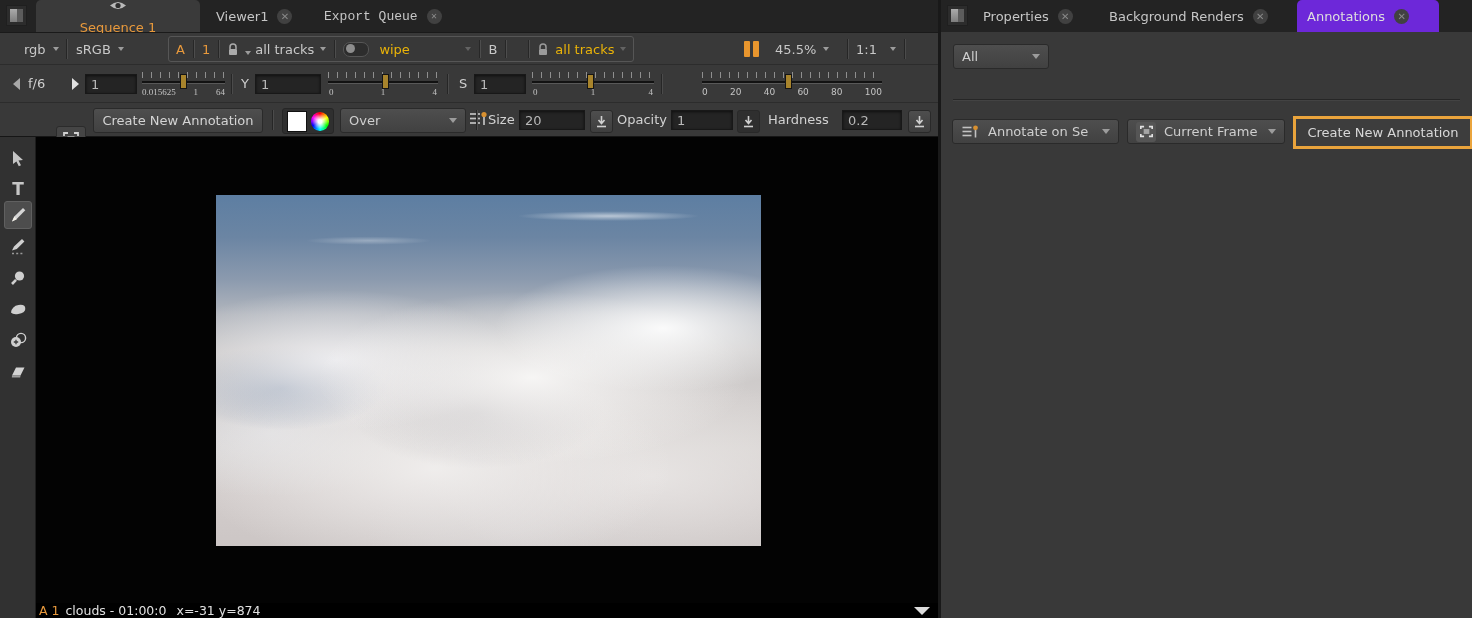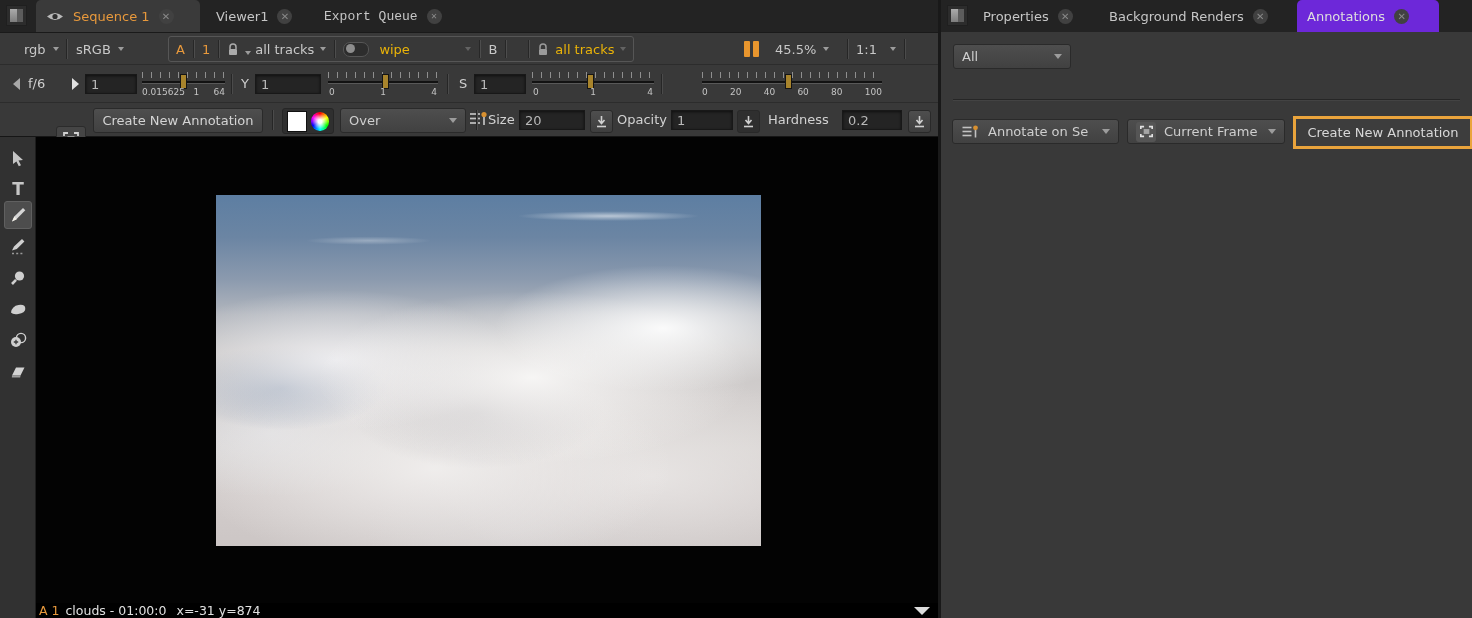--- a/index.html
+++ b/index.html
@@ -11,21 +11,21 @@
   #tabbar-left{left:0;width:940px;}
   #tabbar-right{left:941px;width:531px;}
   .pane-icon{position:absolute;top:5px;left:6px;width:21px;height:21px;background:#2c2c2c;
              border:1px solid #1f1f1f;box-sizing:border-box;display:flex;padding:3px;cursor:pointer;}
   .pane-icon .l{flex:1;background:linear-gradient(180deg,#ababab,#7d7d7d);}
   .pane-icon .r{flex:1;background:#5c5c5c;}
   .tab{position:absolute;top:0;height:32px;display:flex;align-items:center;gap:9px;
        padding:0 10px;border-radius:5px 5px 0 0;color:#c6c6c6;cursor:pointer;box-sizing:border-box;}
   .tab .close{width:15px;height:15px;border-radius:50%;background:#414141;color:#8a8a8a;
               font-size:10px;line-height:15px;text-align:center;flex:0 0 auto;}
-  .tab.active-left{background:#3a3a3a;color:#e8993c;}
+  .tab.active-left{background:#3a3a3a;color:#e8993c;flex-direction:column;}
   .tab.active-right{background:#6d28d9;color:#dedede;}
   
   .row{position:absolute;left:0;width:940px;background:#393939;box-sizing:border-box;}
   #row1{top:33px;height:32px;border-bottom:1px solid #2c2c2c;}
   #row2{top:66px;height:37px;border-bottom:1px solid #2c2c2c;}
   #row3{top:104px;height:33px;border-bottom:1px solid #161616;}
   .abs{position:absolute;}
   .vsep{position:absolute;top:6px;width:1px;height:20px;background:#262626;box-shadow:1px 0 0 #4b4b4b;}
   .flat-dd{position:absolute;display:flex;align-items:center;gap:7px;height:24px;top:4px;cursor:pointer;}
   .caret{width:0;height:0;border-left:4px solid transparent;border-right:4px solid transparent;
@@ -45,21 +45,21 @@
   .pause i{display:block;width:6px;height:16px;background:#e8962e;border-radius:1px;}
   
   .input{height:20px;background:#242424;border:1px solid #181818;box-shadow:inset 0 1px 3px rgba(0,0,0,.6);
          color:#b8b8b8;font:13px "DejaVu Sans","Liberation Sans",sans-serif;padding:0 5px;box-sizing:border-box;}
   .slider{position:absolute;height:30px;top:4px;cursor:pointer;}
   .slider .ticks{position:absolute;left:0;right:0;top:2px;height:6px;
                  background:repeating-linear-gradient(90deg,#8f8f8f 0 1px,transparent 1px 9px);}
   .slider .track{position:absolute;left:0;right:0;top:11px;height:2px;background:#121212;
                  box-shadow:0 1px 0 rgba(255,255,255,.16);}
   .slider .handle{position:absolute;top:4px;width:5px;height:13px;background:#a8842c;border:1px solid #151515;}
-  .slider .labels{position:absolute;left:0;right:0;top:17px;height:11px;font-size:9px;color:#c4c4c4;}
+  .slider .labels{position:absolute;left:0;right:0;top:17px;height:11px;font-size:9px;color:#c4c4c4;font-family:Liberation Serif, serif;}
   .slider .labels span{position:absolute;top:0;}
   .labels-flex{position:absolute;left:0;right:0;top:17px;display:flex;justify-content:space-between;
                font-size:9px;color:#c4c4c4;}
   .arrow-l{width:0;height:0;border-top:6px solid transparent;border-bottom:6px solid transparent;
            border-right:7px solid #a8a8a8;cursor:pointer;}
   .arrow-r{width:0;height:0;border-top:6px solid transparent;border-bottom:6px solid transparent;
            border-left:7px solid #e2e2e2;cursor:pointer;}
   
   .btn{display:flex;align-items:center;justify-content:center;height:25px;padding:0 10px;
        background:linear-gradient(180deg,#4e4e4e,#414141);border:1px solid #2a2a2a;border-radius:3px;
@@ -451,21 +451,21 @@
       <span>Background Renders</span>
       <span class="close">✕</span>
     </div>
     <div class="tab active-right" style="left:356px;width:142px;">
       <span>Annotations</span>
       <span class="close">✕</span>
     </div>
   </div>
 
   <div id="rightbody">
-    <div class="dd" style="position:absolute;left:12px;top:12px;width:118px;">
+    <div class="dd" style="position:absolute;left:12px;top:12px;width:96px;">
       <span class="grow">All</span>
       <span class="caret"></span>
     </div>
     <div class="hsep"></div>
     <div class="dd" style="position:absolute;left:186px;top:87px;width:158px;">
       <span style="display:flex;align-items:center;justify-content:center;width:20px;height:20px;background:#555;border-radius:3px;">
         <svg width="15" height="13" viewBox="0 0 18 16">
             <path d="M2 5 V2 h4 M12 2 h4 v3 M16 11 v3 h-4 M6 14 H2 v-3" stroke="#e2e2e2" stroke-width="2" fill="none"></path>
             <rect x="5.5" y="5" width="7" height="6" fill="#a5a5a5"></rect>
           </svg>

